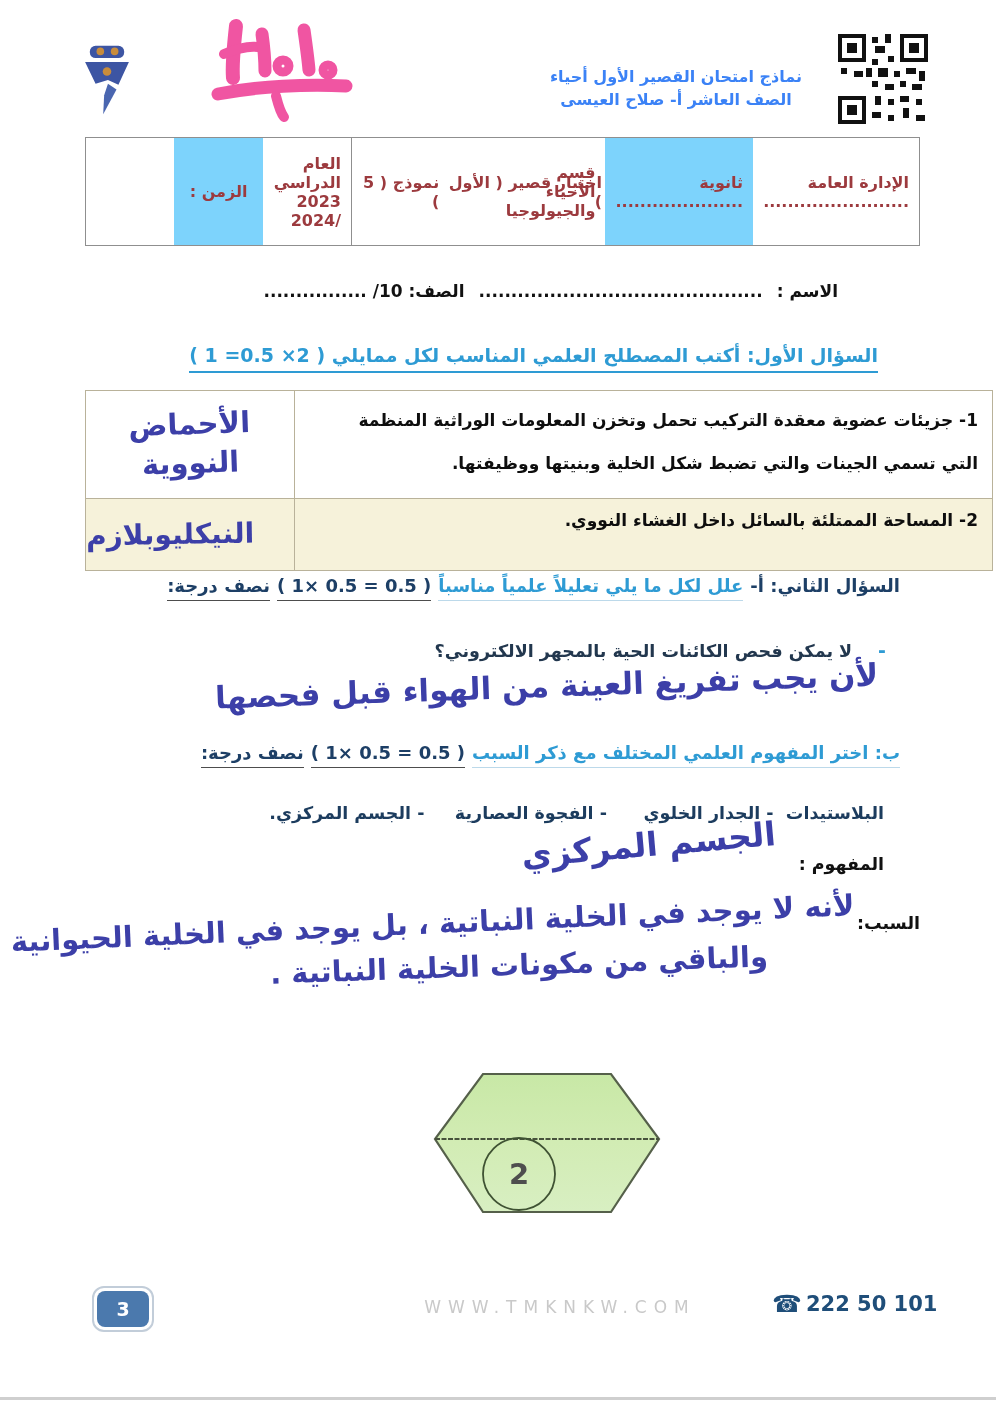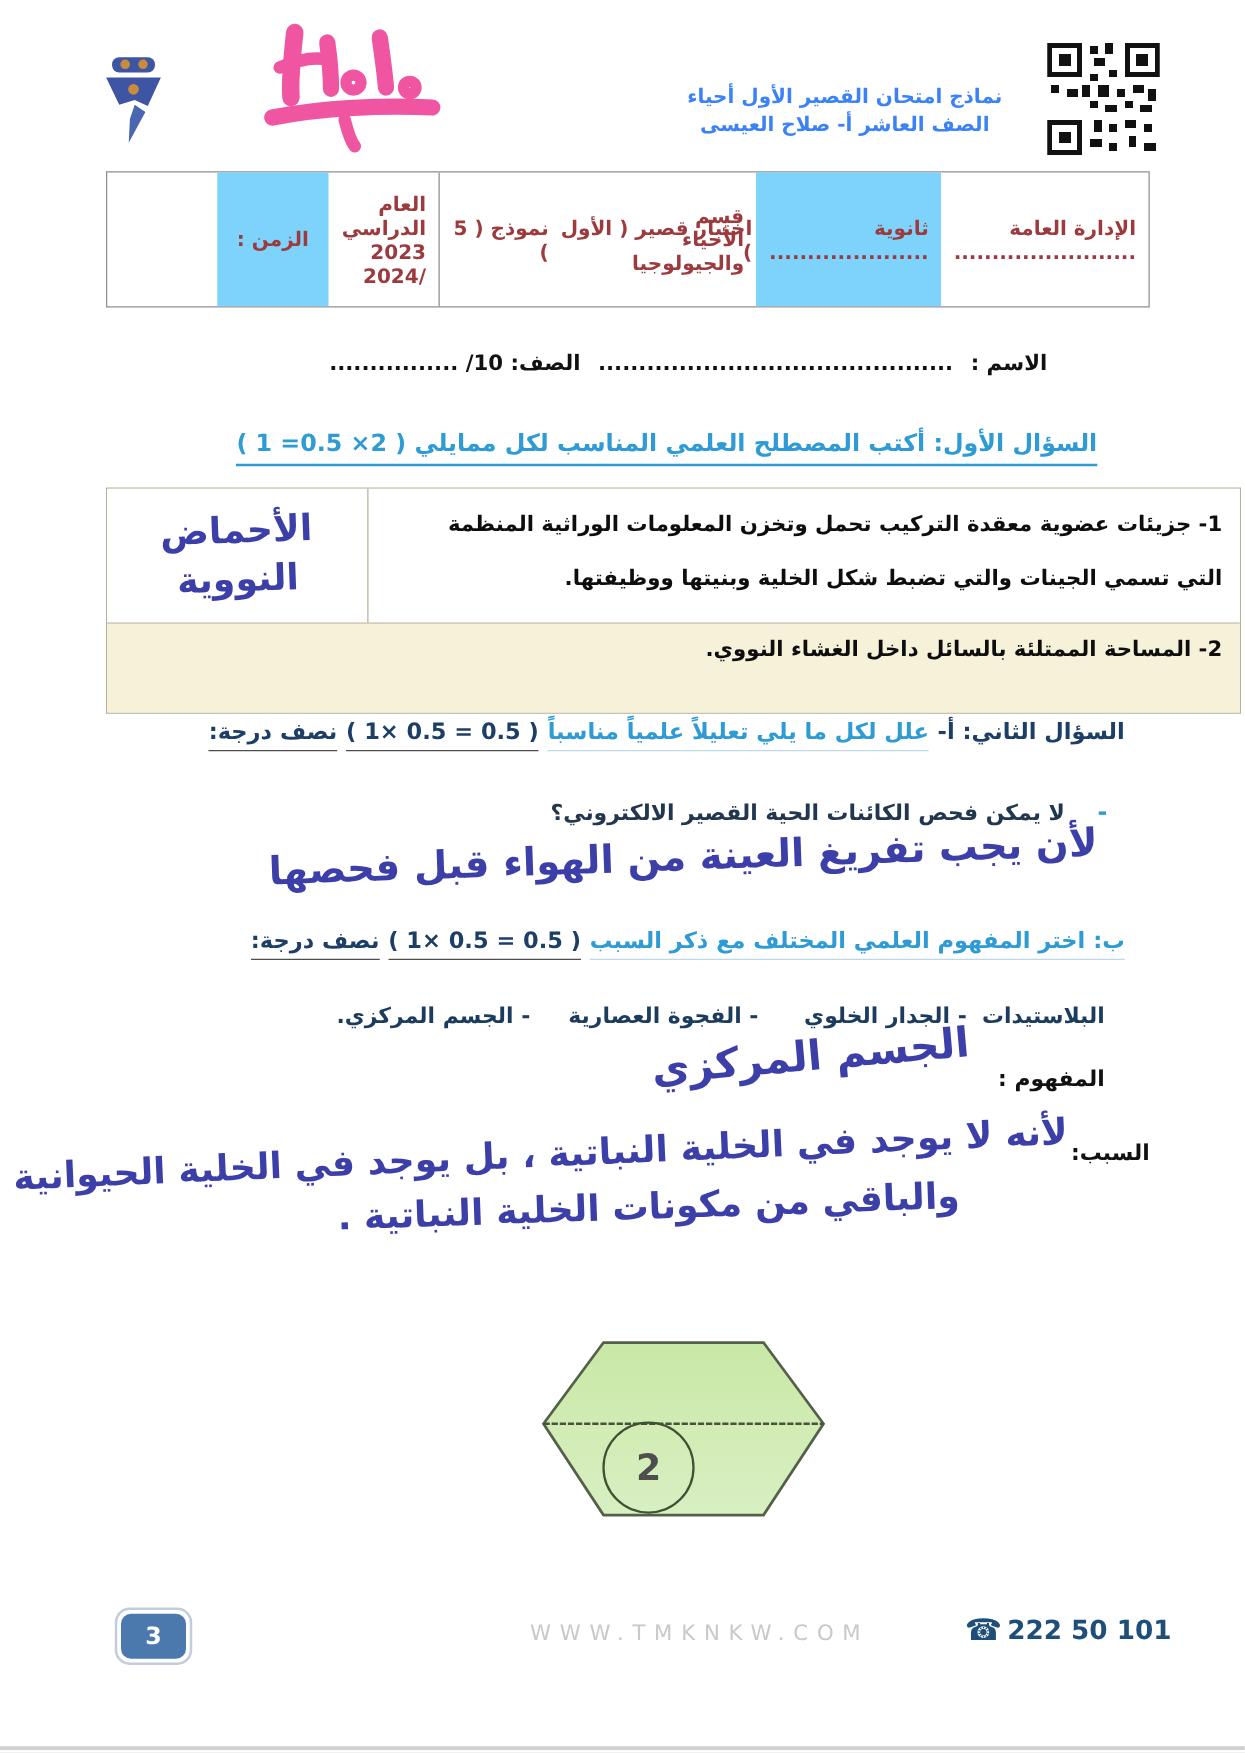--- a/index.html
+++ b/index.html
@@ -253,33 +253,36 @@
         <div class="hw hw-a1">
           <div>الأحماض</div>
           <div>النووية</div>
         </div>
       </div>
     </div>
     <div class="q1-row r2">
       <div class="q1-qcell" style="line-height:1.6;">
         <div>2- المساحة الممتلئة بالسائل داخل الغشاء النووي.</div>
       </div>
+      <div class="q1-acell">
+        <div class="hw hw-a2">النيكليوبلازم</div>
+      </div>
     </div>
   </div>
 
   <div class="q2-title">
     <span class="t-dark">السؤال الثاني: أ-</span>
     <span class="t-blue">علل لكل ما يلي تعليلاً علمياً مناسباً</span>
     <span class="t-dark t-underline score-ltr">( 1× 0.5 = 0.5 )</span>
     <span class="t-dark t-underline">نصف درجة:</span>
   </div>
 
   <div class="bullet-line">
     <span class="bullet-dash">-</span>
-    <span>لا يمكن فحص الكائنات الحية القصير الالكتروني؟</span>
+    <span>لا يمكن فحص الكائنات الحية بالمجهر الالكتروني؟</span>
   </div>
 
   <div class="hw hw-q2a">لأن يجب تفريغ العينة من الهواء قبل فحصها</div>
 
   <div class="qb-title">
     <span class="t-blue">ب: اختر المفهوم العلمي المختلف مع ذكر السبب</span>
     <span class="t-dark t-underline score-ltr">( 1× 0.5 = 0.5 )</span>
     <span class="t-dark t-underline">نصف درجة:</span>
   </div>
 

